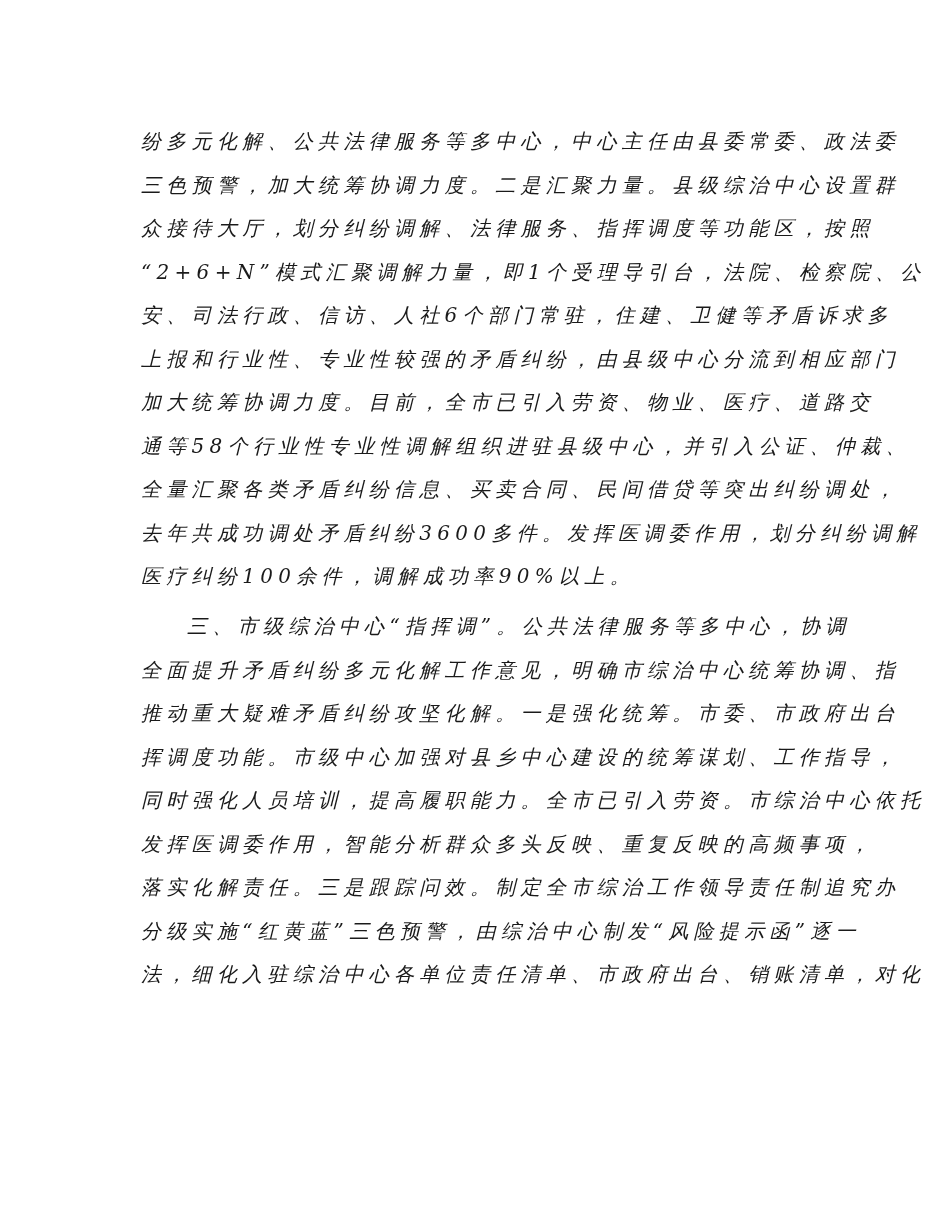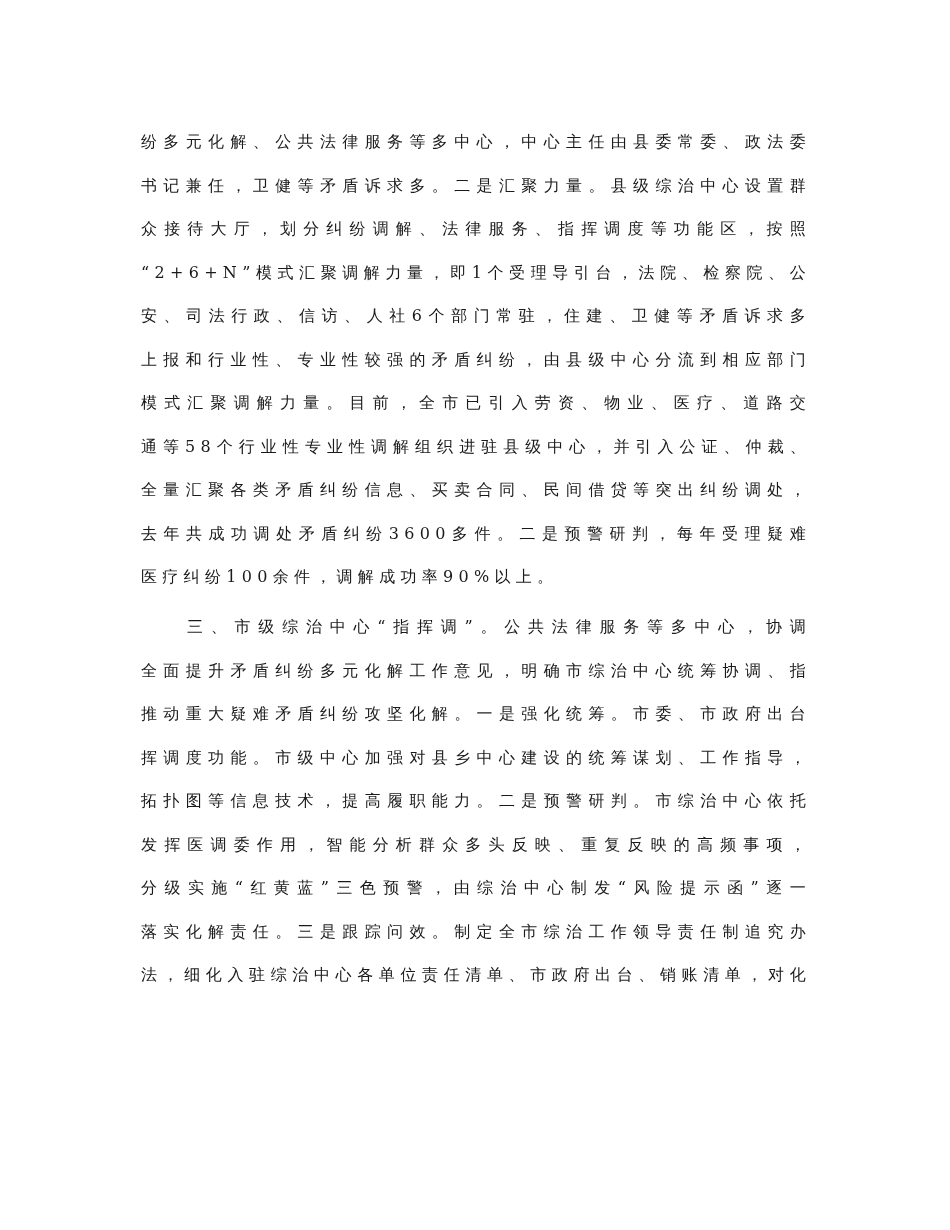--- a/index.html
+++ b/index.html
@@ -18,60 +18,61 @@
     .page {
       position: absolute;
       left: 141px;
       top: 120px;
       width: 670px;
     }
     .line {
       display: block;
       height: 43.5px;
       line-height: 43.5px;
-      font-size: 16px;
+      font-size: 20px;
       white-space: nowrap;
       letter-spacing: 5.3px;
       text-align: justify;
       text-align-last: justify;
+      font-style: italic;
     }
     .line.last {
       text-align-last: left;
     }
     .para {
       margin: 0;
     }
     .para + .para {
       margin-top: 6.5px;
     }
     .line.indent {
       padding-left: 46px;
     }
   </style>
 </head>
 <body>
 
 <div class="page">
   <div class="para">
     <span class="line">纷多元化解、公共法律服务等多中心，中心主任由县委常委、政法委</span>
-    <span class="line">书记兼任，卫健等矛盾诉求多。二是汇聚力量。县级综治中心设置群</span>
+    <span class="line">三色预警，加大统筹协调力度。二是汇聚力量。县级综治中心设置群</span>
     <span class="line">众接待大厅，划分纠纷调解、法律服务、指挥调度等功能区，按照</span>
     <span class="line">“2+6+N”模式汇聚调解力量，即1个受理导引台，法院、检察院、公</span>
     <span class="line">安、司法行政、信访、人社6个部门常驻，住建、卫健等矛盾诉求多</span>
     <span class="line">上报和行业性、专业性较强的矛盾纠纷，由县级中心分流到相应部门</span>
-    <span class="line">模式汇聚调解力量。目前，全市已引入劳资、物业、医疗、道路交</span>
+    <span class="line">加大统筹协调力度。目前，全市已引入劳资、物业、医疗、道路交</span>
     <span class="line">通等58个行业性专业性调解组织进驻县级中心，并引入公证、仲裁、</span>
     <span class="line">全量汇聚各类矛盾纠纷信息、买卖合同、民间借贷等突出纠纷调处，</span>
-    <span class="line">去年共成功调处矛盾纠纷3600多件。二是预警研判，每年受理疑难</span>
+    <span class="line">去年共成功调处矛盾纠纷3600多件。发挥医调委作用，划分纠纷调解</span>
     <span class="line last">医疗纠纷100余件，调解成功率90%以上。</span>
   </div>
   <div class="para">
     <span class="line indent">三、市级综治中心“指挥调”。公共法律服务等多中心，协调</span>
     <span class="line">全面提升矛盾纠纷多元化解工作意见，明确市综治中心统筹协调、指</span>
     <span class="line">推动重大疑难矛盾纠纷攻坚化解。一是强化统筹。市委、市政府出台</span>
     <span class="line">挥调度功能。市级中心加强对县乡中心建设的统筹谋划、工作指导，</span>
-    <span class="line">拓扑图等信息技术，提高履职能力。二是预警研判。市综治中心依托</span>
+    <span class="line">同时强化人员培训，提高履职能力。全市已引入劳资。市综治中心依托</span>
     <span class="line">发挥医调委作用，智能分析群众多头反映、重复反映的高频事项，</span>
+    <span class="line">落实化解责任。三是跟踪问效。制定全市综治工作领导责任制追究办</span>
     <span class="line">分级实施“红黄蓝”三色预警，由综治中心制发“风险提示函”逐一</span>
-    <span class="line">落实化解责任。三是跟踪问效。制定全市综治工作领导责任制追究办</span>
     <span class="line">法，细化入驻综治中心各单位责任清单、市政府出台、销账清单，对化</span>
   </div>
 </div>
 
 </body></html>

